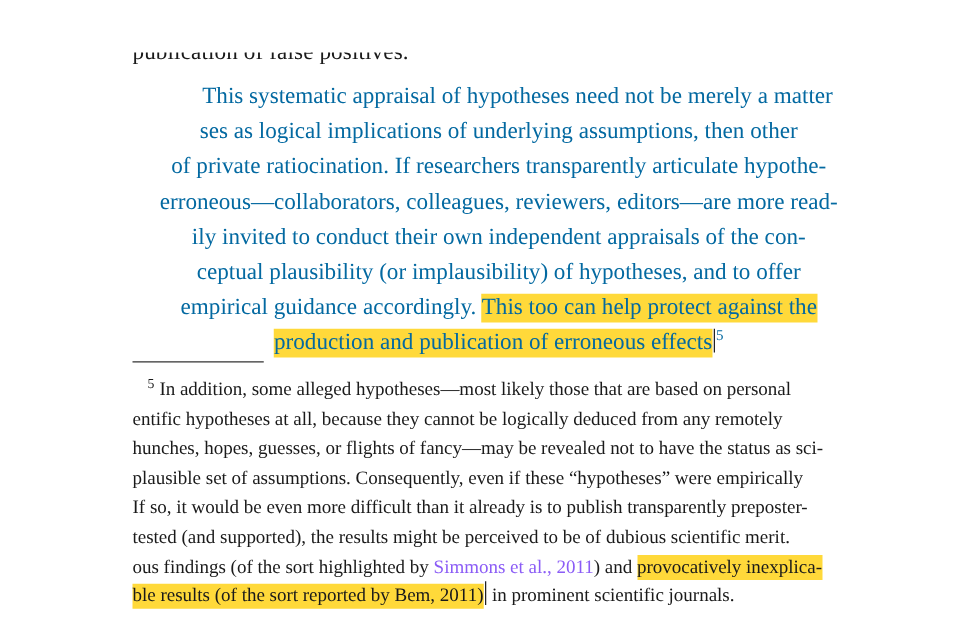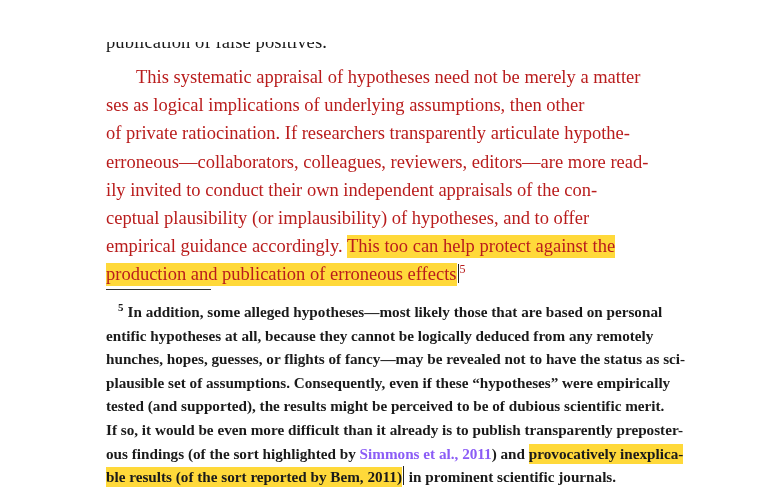--- a/index.html
+++ b/index.html
@@ -40,21 +40,22 @@
     white-space: nowrap;
   }
 
   .body-block {
     position: absolute;
     left: 106px;
     top: 63px;
     width: 586px;
     font-size: 18.5px;
     line-height: 28.2px;
-    color: #b91c1c;
+    color: #0369a1;
+    text-align: center;
   }
   .body-block .ln {
     white-space: nowrap;
     height: 28.2px;
   }
   .indent {
     display: inline-block;
     width: 30px;
   }
   .hl {
@@ -91,21 +92,20 @@
     left: 106px;
     top: 300px;
     width: 556px;
     font-size: 15.2px;
     line-height: 23.6px;
     color: #1a1a1a;
   }
   .footnote .ln {
     white-space: nowrap;
     height: 23.6px;
-    font-weight: bold;
   }
   .fn-marker {
     font-size: 11px;
     vertical-align: super;
     line-height: 0;
     margin-left: 12px;
     margin-right: 4px;
   }
   .cite {
     color: #8b5cf6;
@@ -131,19 +131,19 @@
       <div class="ln"><span class="hl">production and publication of erroneous effects</span><span class="caret"></span><sup class="fn">5</sup></div>
     </div>
 
   <div class="rule"></div>
 
   <div class="footnote" id="footnote-block">
       <div class="ln"><span class="fn-marker">5</span><span>In addition, some alleged hypotheses—most likely those that are based on personal</span></div>
       <div class="ln"><span>entific hypotheses at all, because they cannot be logically deduced from any remotely</span></div>
       <div class="ln"><span>hunches, hopes, guesses, or flights of fancy—may be revealed not to have the status as sci-</span></div>
       <div class="ln"><span>plausible set of assumptions. Consequently, even if these “hypotheses” were empirically</span></div>
+      <div class="ln"><span>If so, it would be even more difficult than it already is to publish transparently preposter-</span></div>
       <div class="ln"><span>tested (and supported), the results might be perceived to be of dubious scientific merit.</span></div>
-      <div class="ln"><span>If so, it would be even more difficult than it already is to publish transparently preposter-</span></div>
       <div class="ln"><span>ous findings (of the sort highlighted by </span><span class="cite">Simmons et al., 2011</span><span>) and </span><span class="hl">provocatively inexplica-</span></div>
       <div class="ln"><span class="hl">ble results (of the sort reported by Bem, 2011)</span><span class="caret"></span><span> in prominent scientific journals.</span></div>
     </div>
 
 </div>
 
 </body></html>

